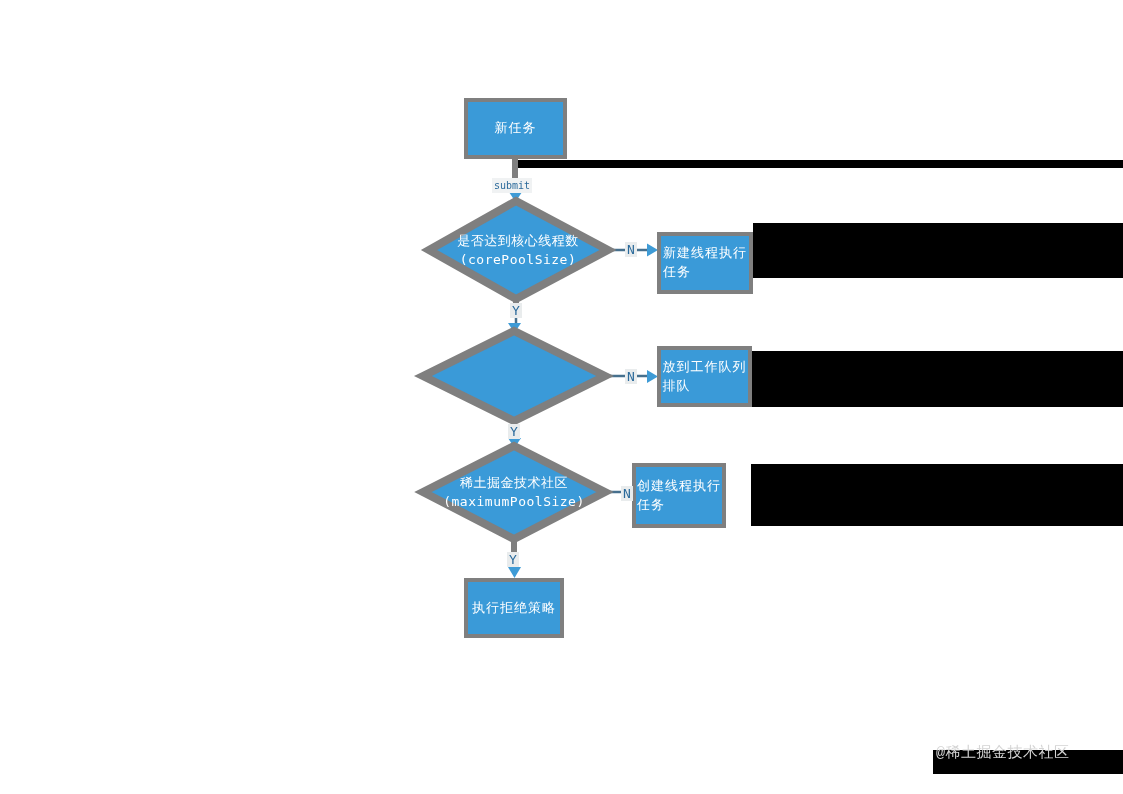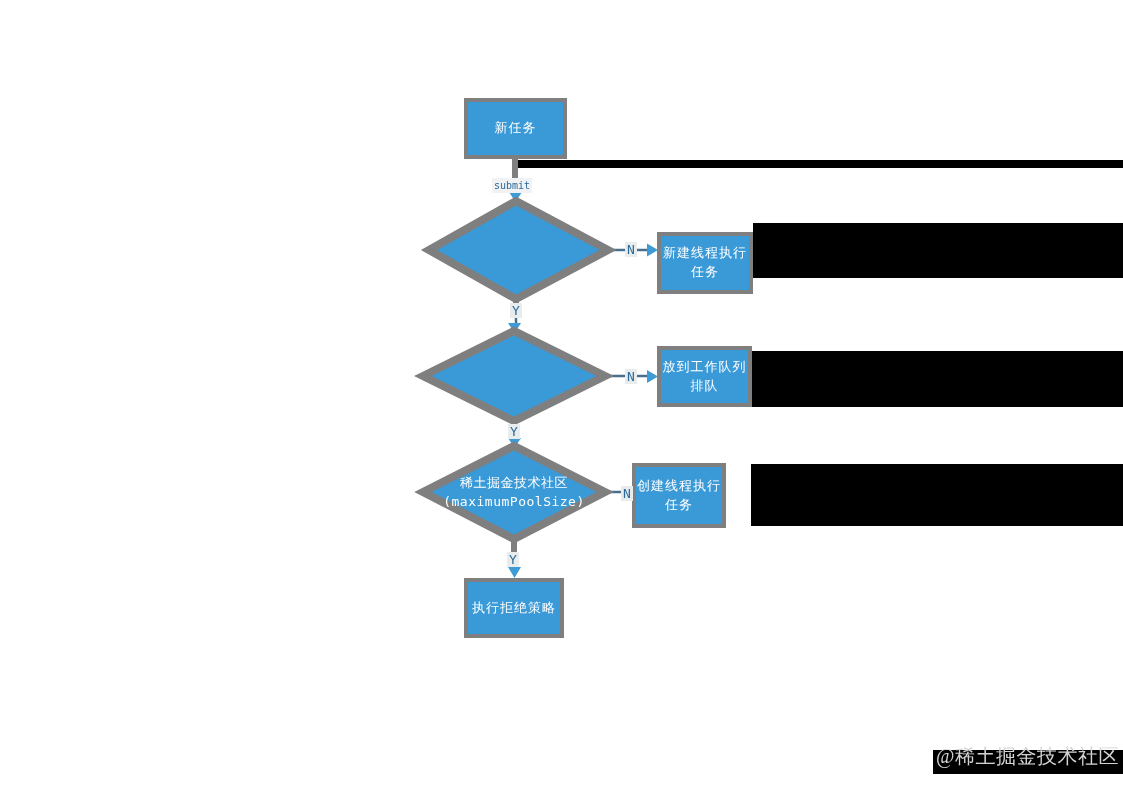--- a/index.html
+++ b/index.html
@@ -6,42 +6,42 @@
   .stage {
     position:relative; width:1123px; height:794px; background:#ffffff;
     font-family:"DejaVu Sans", sans-serif; overflow:hidden;
   }
   .layer { position:absolute; left:0; top:0; z-index:2; }
   .redact { position:absolute; background:#000000; z-index:1; }
   .node {
     position:absolute; z-index:3; box-sizing:border-box;
     background:#3a9ad8; border:4px solid #7f7f7f;
     display:flex; align-items:center; justify-content:center;
-    color:#ffffff; font-size:13px; line-height:1.45; text-align:center;
+    color:#ffffff; font-size:13px; line-height:1.45; 
     white-space:pre-line; letter-spacing:1px;
     font-family:"DejaVu Sans Mono","DejaVu Sans", monospace;
   }
   .dlabel {
     position:absolute; z-index:3;
     display:flex; align-items:center; justify-content:center;
     color:#ffffff; font-size:13px; line-height:1.5; text-align:center;
     white-space:pre-line; letter-spacing:0.5px;
     font-family:"DejaVu Sans Mono","DejaVu Sans", monospace;
   }
   .elabel {
     position:absolute; z-index:4;
     color:#2b6a9b; background:#e9eced; padding:0 2px;
     font-size:13px; line-height:15px;
     font-family:"DejaVu Sans Mono", monospace;
   }
   .wm-bar { left:933px; top:750px; width:190px; height:24px; z-index:4; }
   .wm-text {
     position:absolute; left:936px; top:743px; z-index:5;
-    color:#d4d4d4; font-size:20px; letter-spacing:0.5px;
-    font-family:Liberation Serif, serif; white-space:nowrap;
+    color:#d4d4d4; font-size:15px; letter-spacing:0.5px;
+    font-family:Liberation Mono, monospace; white-space:nowrap;
   }
   
   #n-start { left:464px; top:98px;  width:103px; height:61px; }
   #n-a1    { left:657px; top:232px; width:96px;  height:62px; }
   #n-a2    { left:657px; top:346px; width:95px;  height:61px; }
   #n-a3    { left:632px; top:463px; width:94px;  height:65px; }
   #n-end   { left:464px; top:578px; width:100px; height:60px; }
   #dl1 { left:428px; top:227px; width:180px; height:46px; }
   #dl2 { left:424px; top:353px; width:180px; height:46px; }
   #dl3 { left:424px; top:469px; width:180px; height:46px; }
@@ -113,20 +113,22 @@
 排队</span>
   </div>
   <div class="node" id="n-a3">
     <span>创建线程执行
 任务</span>
   </div>
   <div class="node" id="n-end">
     <span>执行拒绝策略</span>
   </div>
 
+  <div class="dlabel" id="dl1">是否达到核心线程数
+(corePoolSize)</div>
   <div class="dlabel" id="dl3">稀土掘金技术社区
 (maximumPoolSize)</div>
 
   <span class="elabel" id="el-submit">submit</span>
   <span class="elabel" id="el-n1">N</span>
   <span class="elabel" id="el-y1">Y</span>
   <span class="elabel" id="el-n2">N</span>
   <span class="elabel" id="el-y2">Y</span>
   <span class="elabel" id="el-n3">N</span>
   <span class="elabel" id="el-y3">Y</span>

